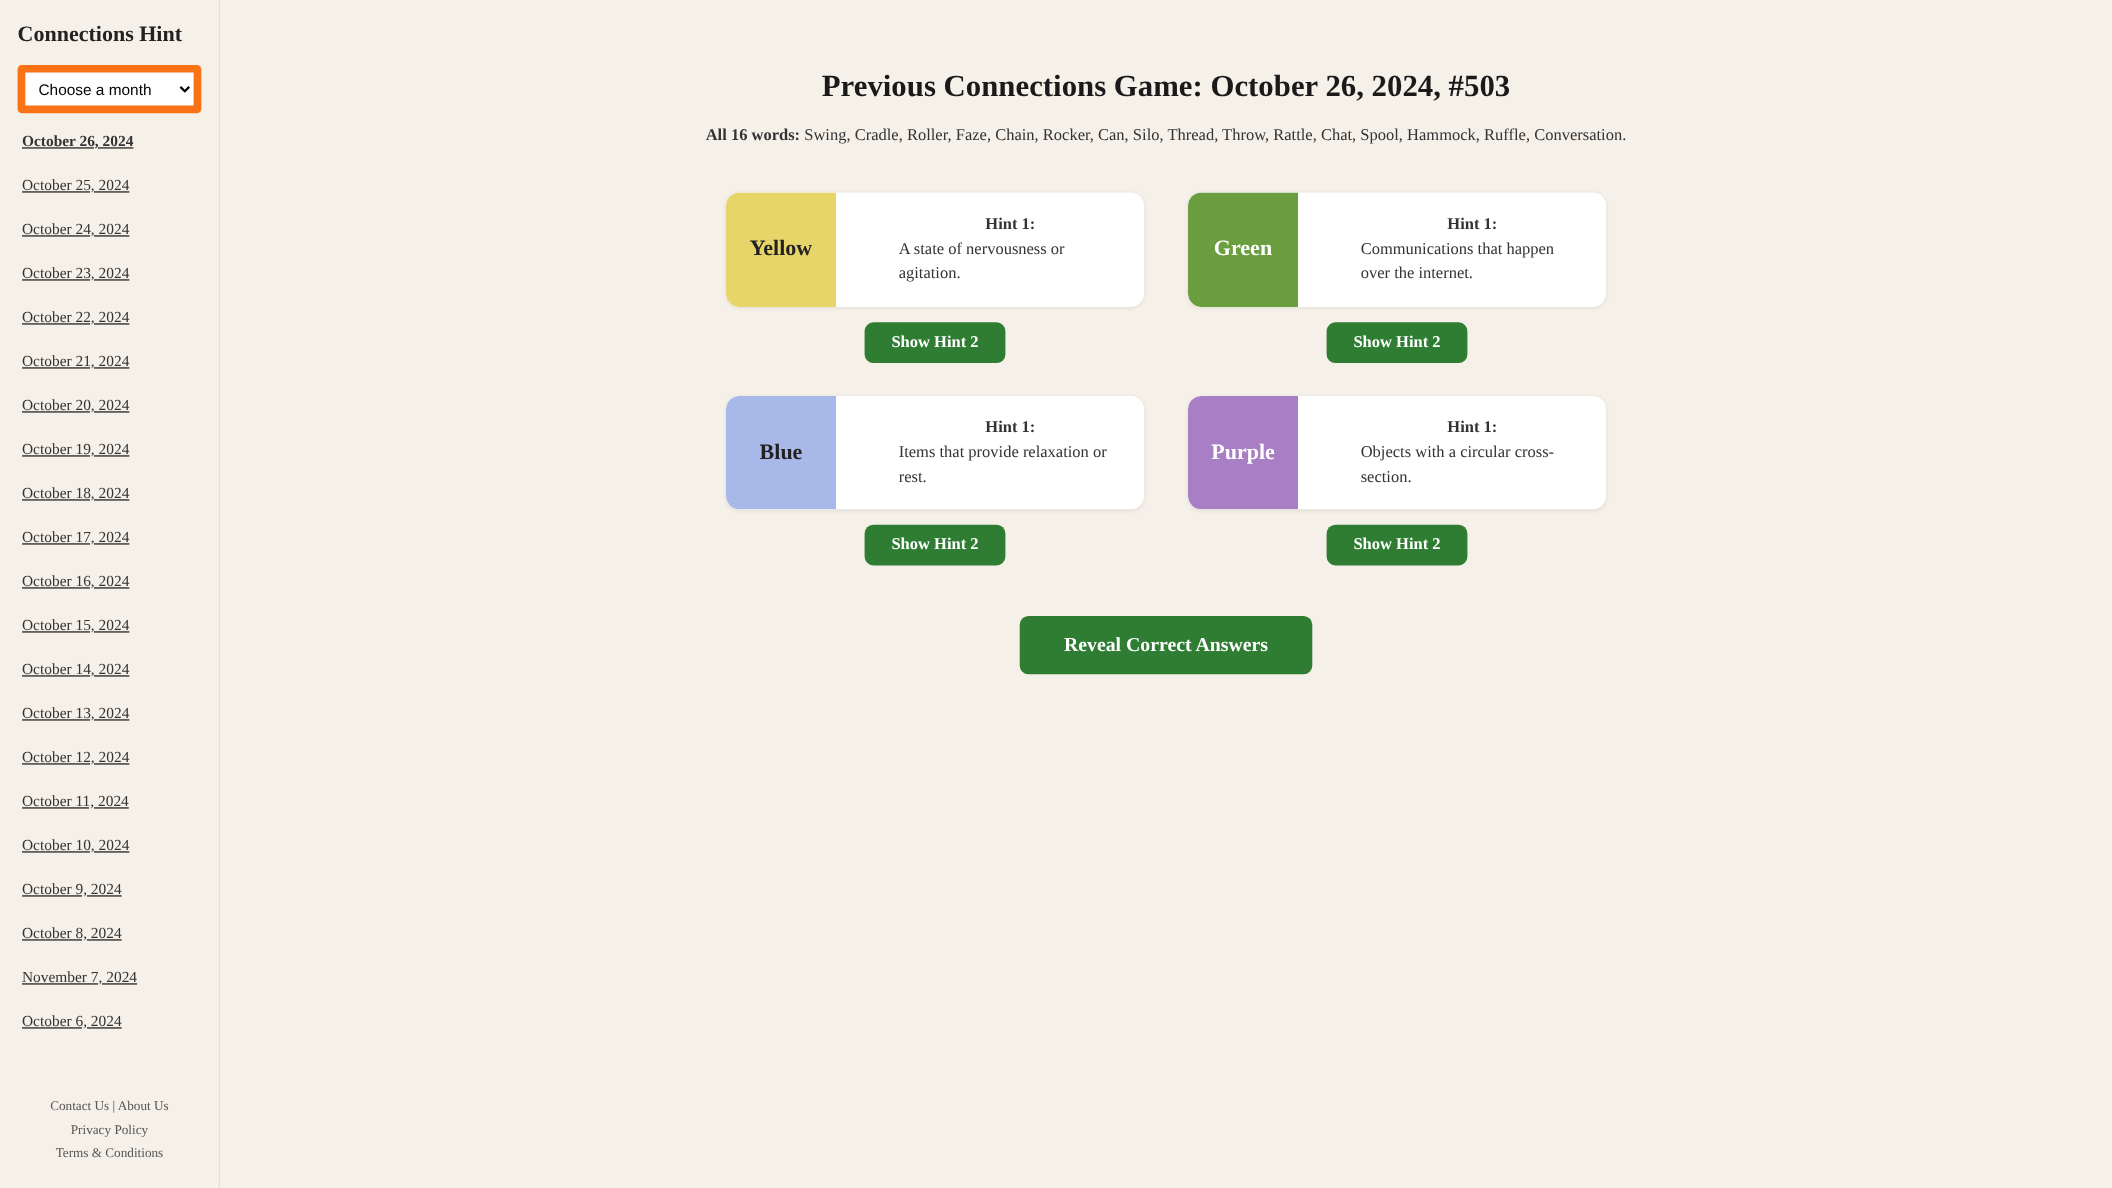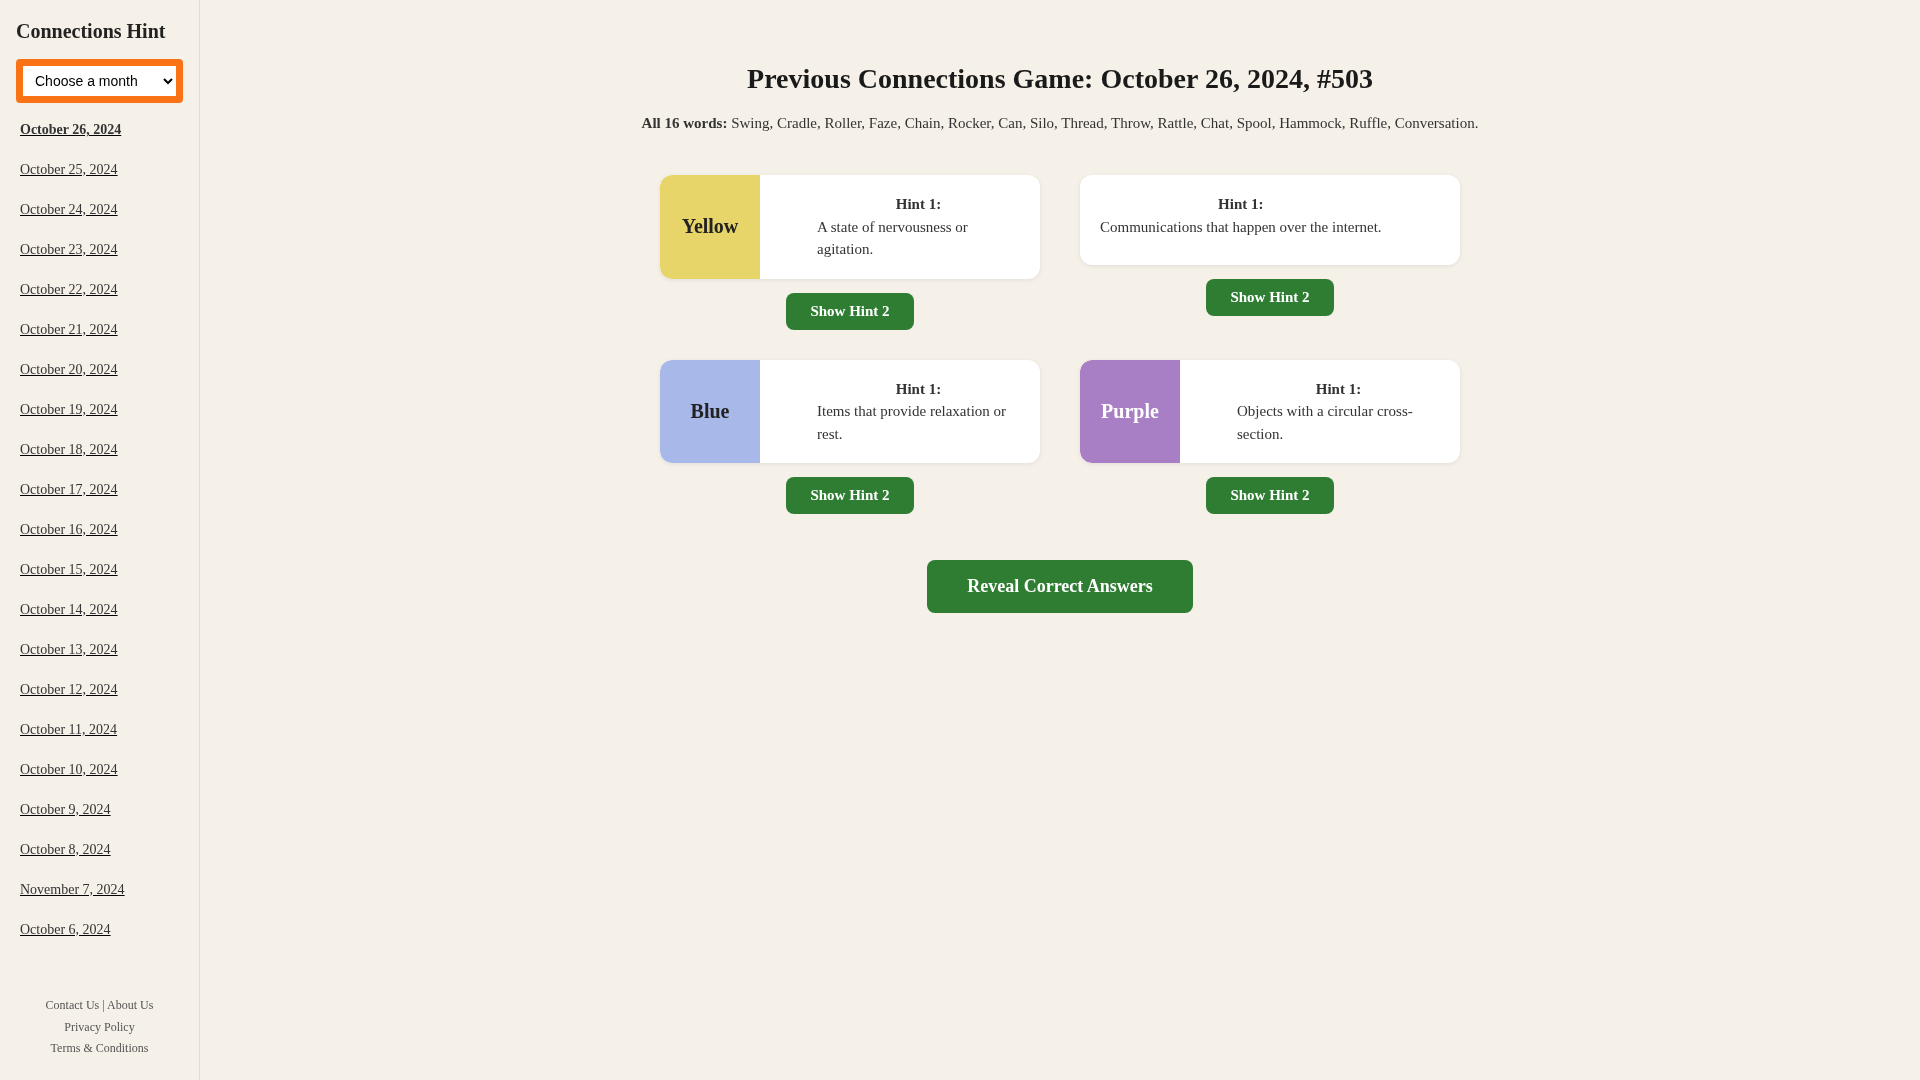--- a/index.html
+++ b/index.html
@@ -285,20 +285,21 @@
           <div class="card-color-tab yellow">Yellow</div>
           <div class="card-hint">
             <span class="hint-label">Hint 1: </span>
             <span>A state of nervousness or agitation.</span>
           </div>
         </div>
         <button class="show-hint-btn">Show Hint 2</button>
       </div>
       <div class="card-wrapper">
         <div class="card">
+          <div class="card-color-tab green">Green</div>
           <div class="card-hint">
             <span class="hint-label">Hint 1: </span>
             <span>Communications that happen over the internet.</span>
           </div>
         </div>
         <button class="show-hint-btn">Show Hint 2</button>
       </div>
       <div class="card-wrapper">
         <div class="card">
           <div class="card-color-tab blue">Blue</div>

